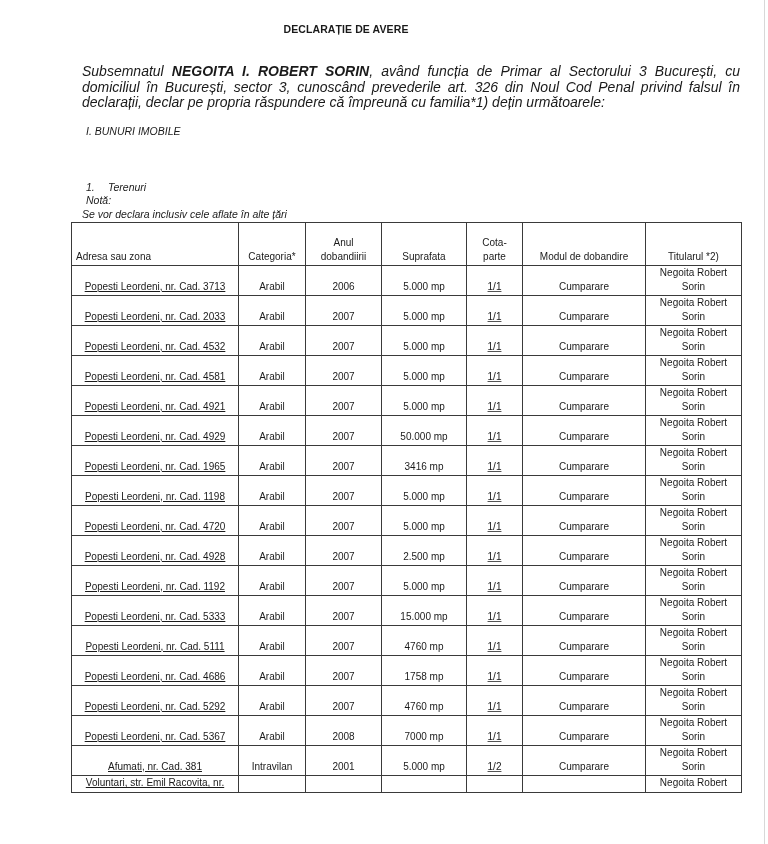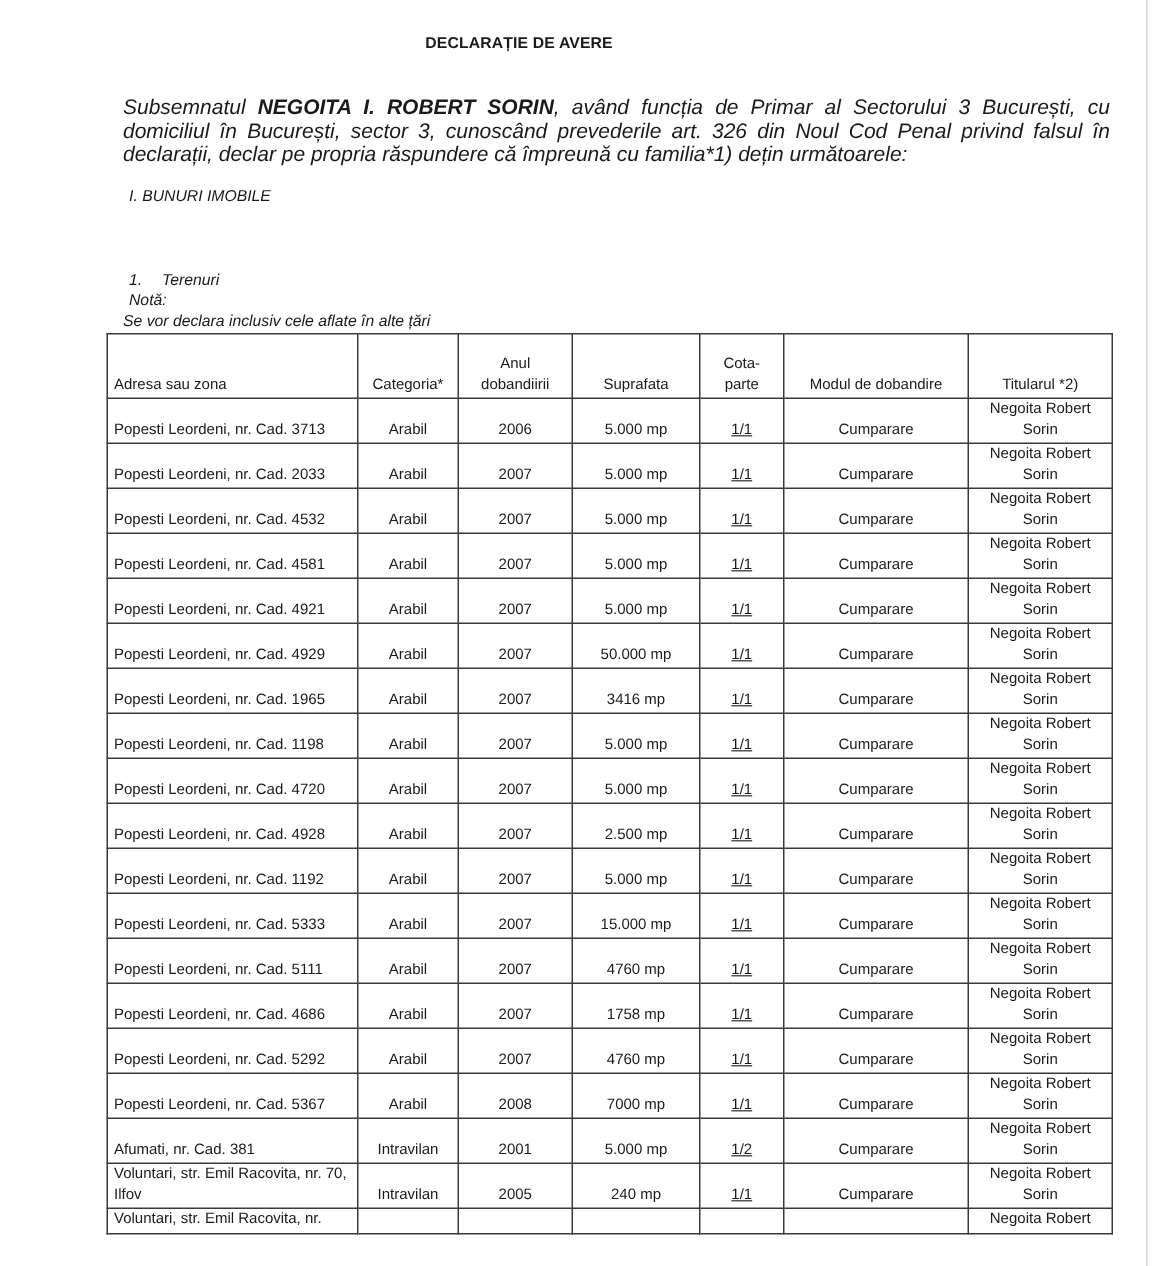--- a/index.html
+++ b/index.html
@@ -95,21 +95,21 @@
     }
     table.assets th {
       height: 40px;
       text-align: center;
     }
     table.assets th.left { text-align: left; }
     table.assets td {
       height: 27px;
       text-align: center;
     }
-    table.assets td.addr { text-align: left; }
+    table.assets td.addr { text-align: center; text-decoration: underline; }
     table.assets td.area span { text-decoration-color: #555; }
     table.assets td.share span { text-decoration: underline; text-decoration-color: #555; }
     table.assets tr.partial td { height: 14px; vertical-align: top; }
   </style>
 </head>
 <body>
 
 <div class="scan-edge"></div>
 
 <div class="title">DECLARAȚIE DE AVERE</div>
@@ -291,29 +291,20 @@
       </tr>
       <tr>
         <td class="addr">Afumati, nr. Cad. 381</td>
         <td>Intravilan</td>
         <td>2001</td>
         <td class="area"><span>5.000 mp</span></td>
         <td class="share"><span>1/2</span></td>
         <td>Cumparare</td>
         <td>Negoita Robert Sorin</td>
       </tr>
-      <tr>
-        <td class="addr">Voluntari, str. Emil Racovita, nr. 70, Ilfov</td>
-        <td>Intravilan</td>
-        <td>2005</td>
-        <td class="area"><span>240 mp</span></td>
-        <td class="share"><span>1/1</span></td>
-        <td>Cumparare</td>
-        <td>Negoita Robert Sorin</td>
-      </tr>
       <tr class="partial">
         <td class="addr">Voluntari, str. Emil Racovita, nr.</td>
         <td></td>
         <td></td>
         <td class="area"><span></span></td>
         <td class="share"><span></span></td>
         <td></td>
         <td>Negoita Robert</td>
       </tr>
     </tbody>

